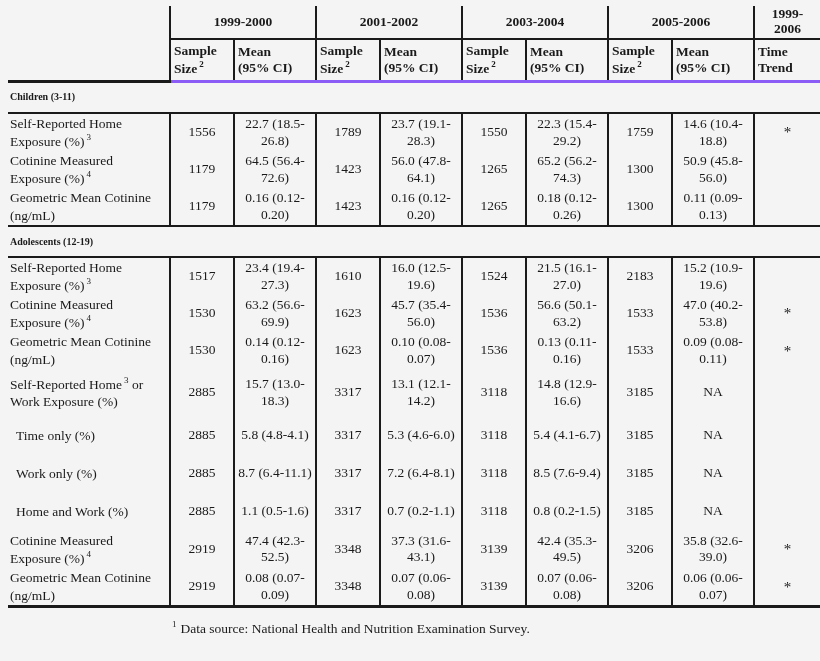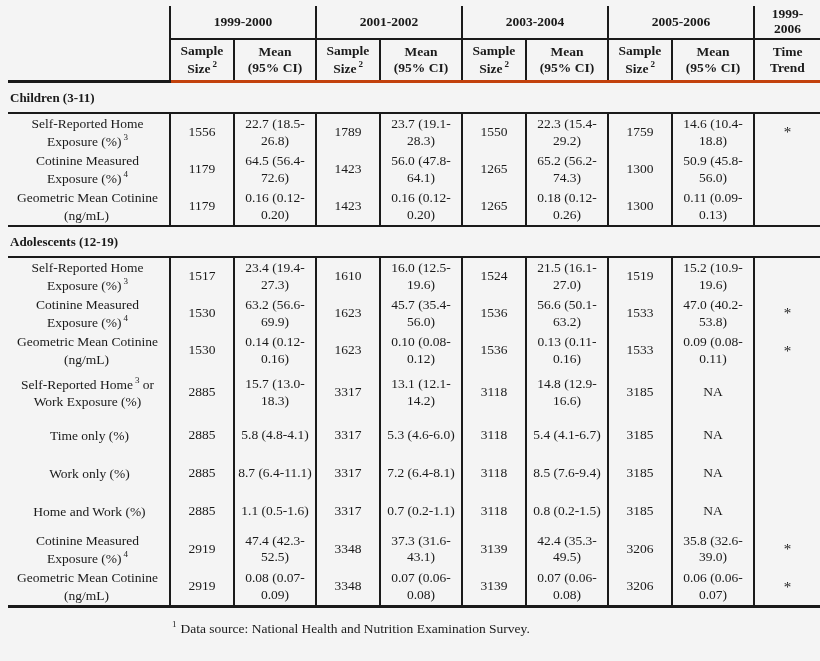--- a/index.html
+++ b/index.html
@@ -24,37 +24,37 @@
   }
   
   tr.period-h th{
     height:30px;font-weight:bold;text-align:center;
     border-left:2px solid #1a1a1a;border-right:2px solid #1a1a1a;
     border-bottom:2px solid #1a1a1a;
   }
   tr.period-h td.blank{border:none;}
   tr.period-h th.trend-h{border-right:none;line-height:1.1;}
   tr.sub-h th{
-    height:38px;font-weight:bold;text-align:center;
+    height:38px;font-weight:bold;text-align:left;
     border-left:2px solid #1a1a1a;border-right:2px solid #1a1a1a;
-    border-bottom:3px solid #c2410c;
+    border-bottom:3px solid #8b5cf6;
   }
   tr.sub-h td.blank{border:none;border-bottom:3px solid #1a1a1a;}
   tr.sub-h th.trend-h{border-right:none;border-radius:7px;}
   sup{font-size:9px;margin-left:2px;}
   
   tr.sec td{
-    height:27px;font-weight:bold;text-align:left;font-size:13px;
+    height:27px;font-weight:bold;text-align:left;font-size:10px;
     border-top:2px solid #1a1a1a;border-bottom:2px solid #1a1a1a;
     padding-left:2px;
     margin-left:17px;
   }
   
   td.lbl{
-    text-align:center;border-right:2px solid #1a1a1a;
+    text-align:left;border-right:2px solid #1a1a1a;
     padding:1px 4px 1px 2px;line-height:1.28;
   }
   td.lbl.indent{padding-left:8px;}
   td.n,td.m{
     text-align:center;
     border-left:2px solid #1a1a1a;border-right:2px solid #1a1a1a;
   }
   td.t{
     text-align:center;border-left:2px solid #1a1a1a;
     font-size:15px;
@@ -155,42 +155,42 @@
           <td colspan="10">Adolescents (12-19)</td>
         </tr>
   <tr class="dr">
     <td class="lbl"><span>Self-Reported Home Exposure (%)</span><sup>3</sup><span></span></td>
     <td class="n">1517</td>
     <td class="m">23.4 (19.4-27.3)</td>
     <td class="n">1610</td>
     <td class="m">16.0 (12.5-19.6)</td>
     <td class="n">1524</td>
     <td class="m">21.5 (16.1-27.0)</td>
-    <td class="n">1519</td>
+    <td class="n">2183</td>
     <td class="m">15.2 (10.9-19.6)</td>
     <td class="t"></td>
   </tr>
   <tr class="dr">
     <td class="lbl"><span>Cotinine Measured Exposure (%)</span><sup>4</sup><span></span></td>
     <td class="n">1530</td>
     <td class="m">63.2 (56.6-69.9)</td>
     <td class="n">1623</td>
     <td class="m">45.7 (35.4-56.0)</td>
     <td class="n">1536</td>
     <td class="m">56.6 (50.1-63.2)</td>
     <td class="n">1533</td>
     <td class="m">47.0 (40.2-53.8)</td>
     <td class="t">*</td>
   </tr>
   <tr class="dr">
     <td class="lbl"><span>Geometric Mean Cotinine (ng/mL)</span><sup></sup><span></span></td>
     <td class="n">1530</td>
     <td class="m">0.14 (0.12-0.16)</td>
     <td class="n">1623</td>
-    <td class="m">0.10 (0.08-0.12)</td>
+    <td class="m">0.10 (0.08-0.07)</td>
     <td class="n">1536</td>
     <td class="m">0.13 (0.11-0.16)</td>
     <td class="n">1533</td>
     <td class="m">0.09 (0.08-0.11)</td>
     <td class="t">*</td>
   </tr>
 </tbody>
 
 <tbody class="ad last">
   <tr class="dr tall">

